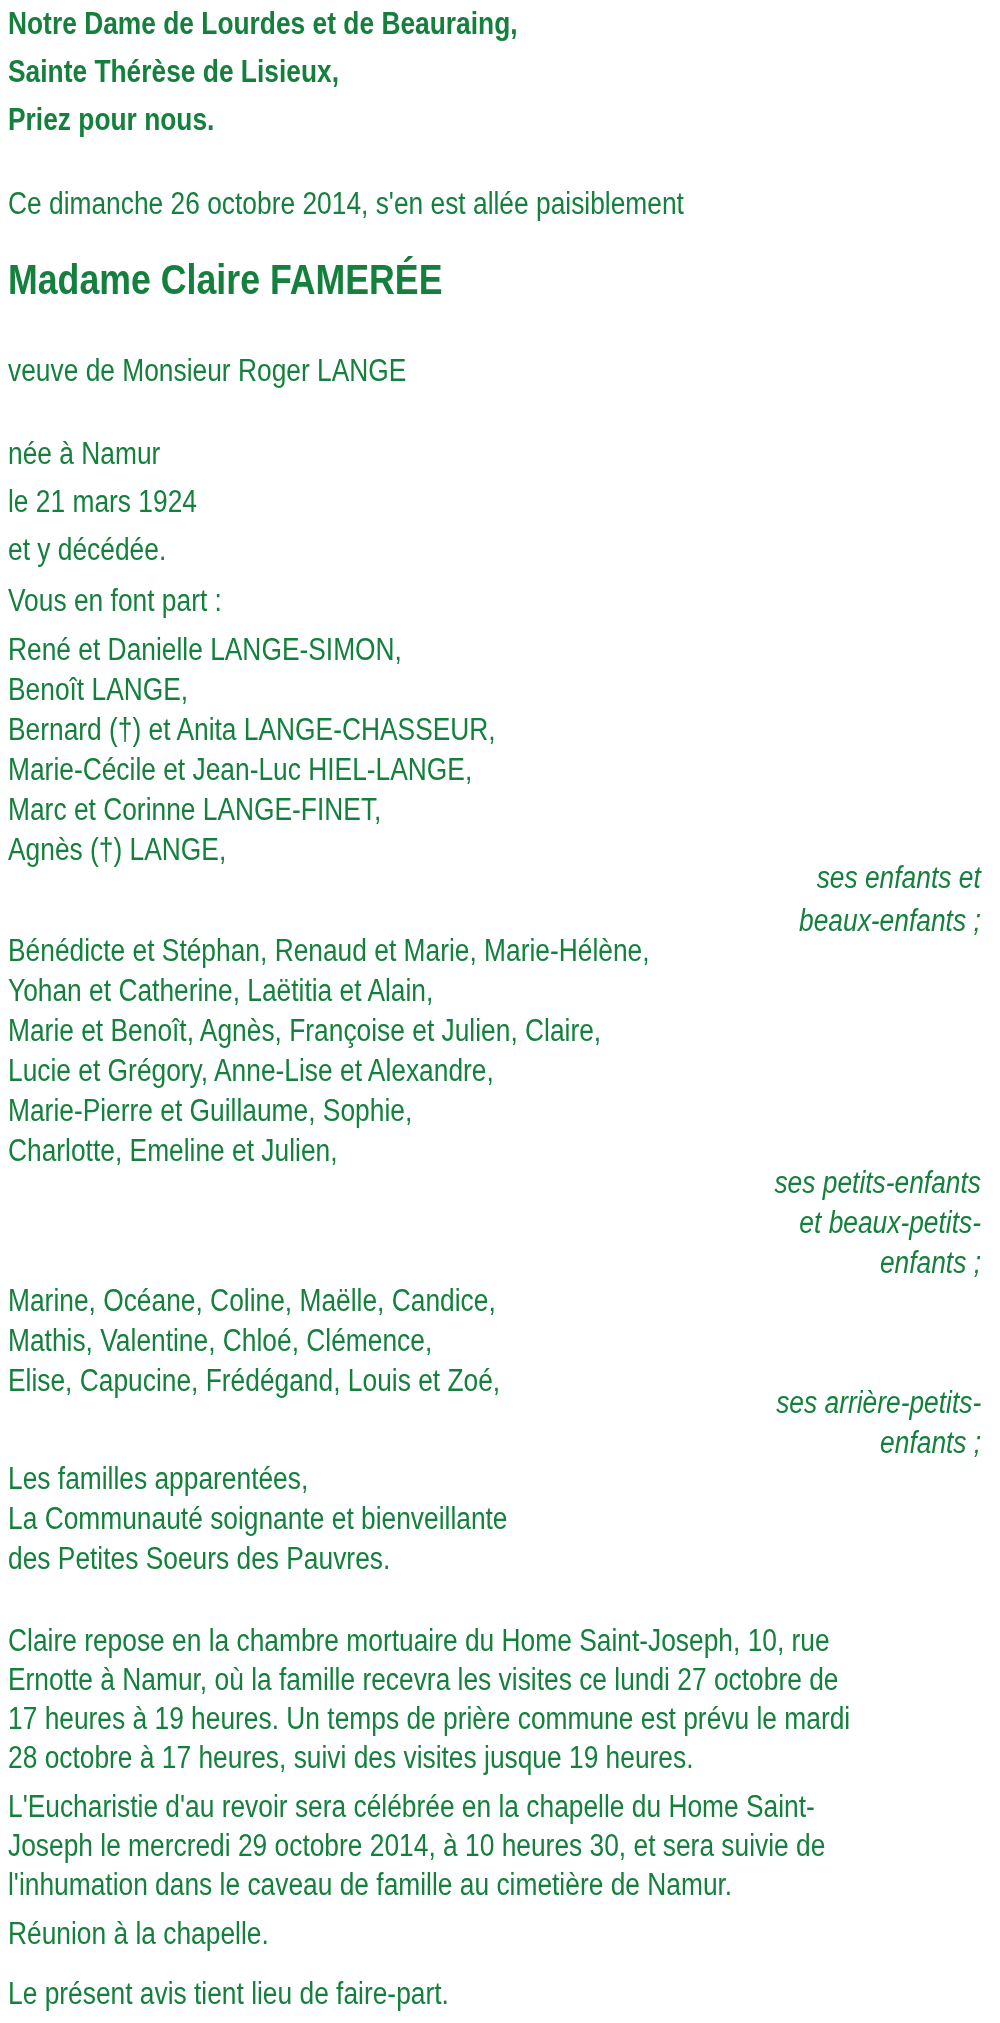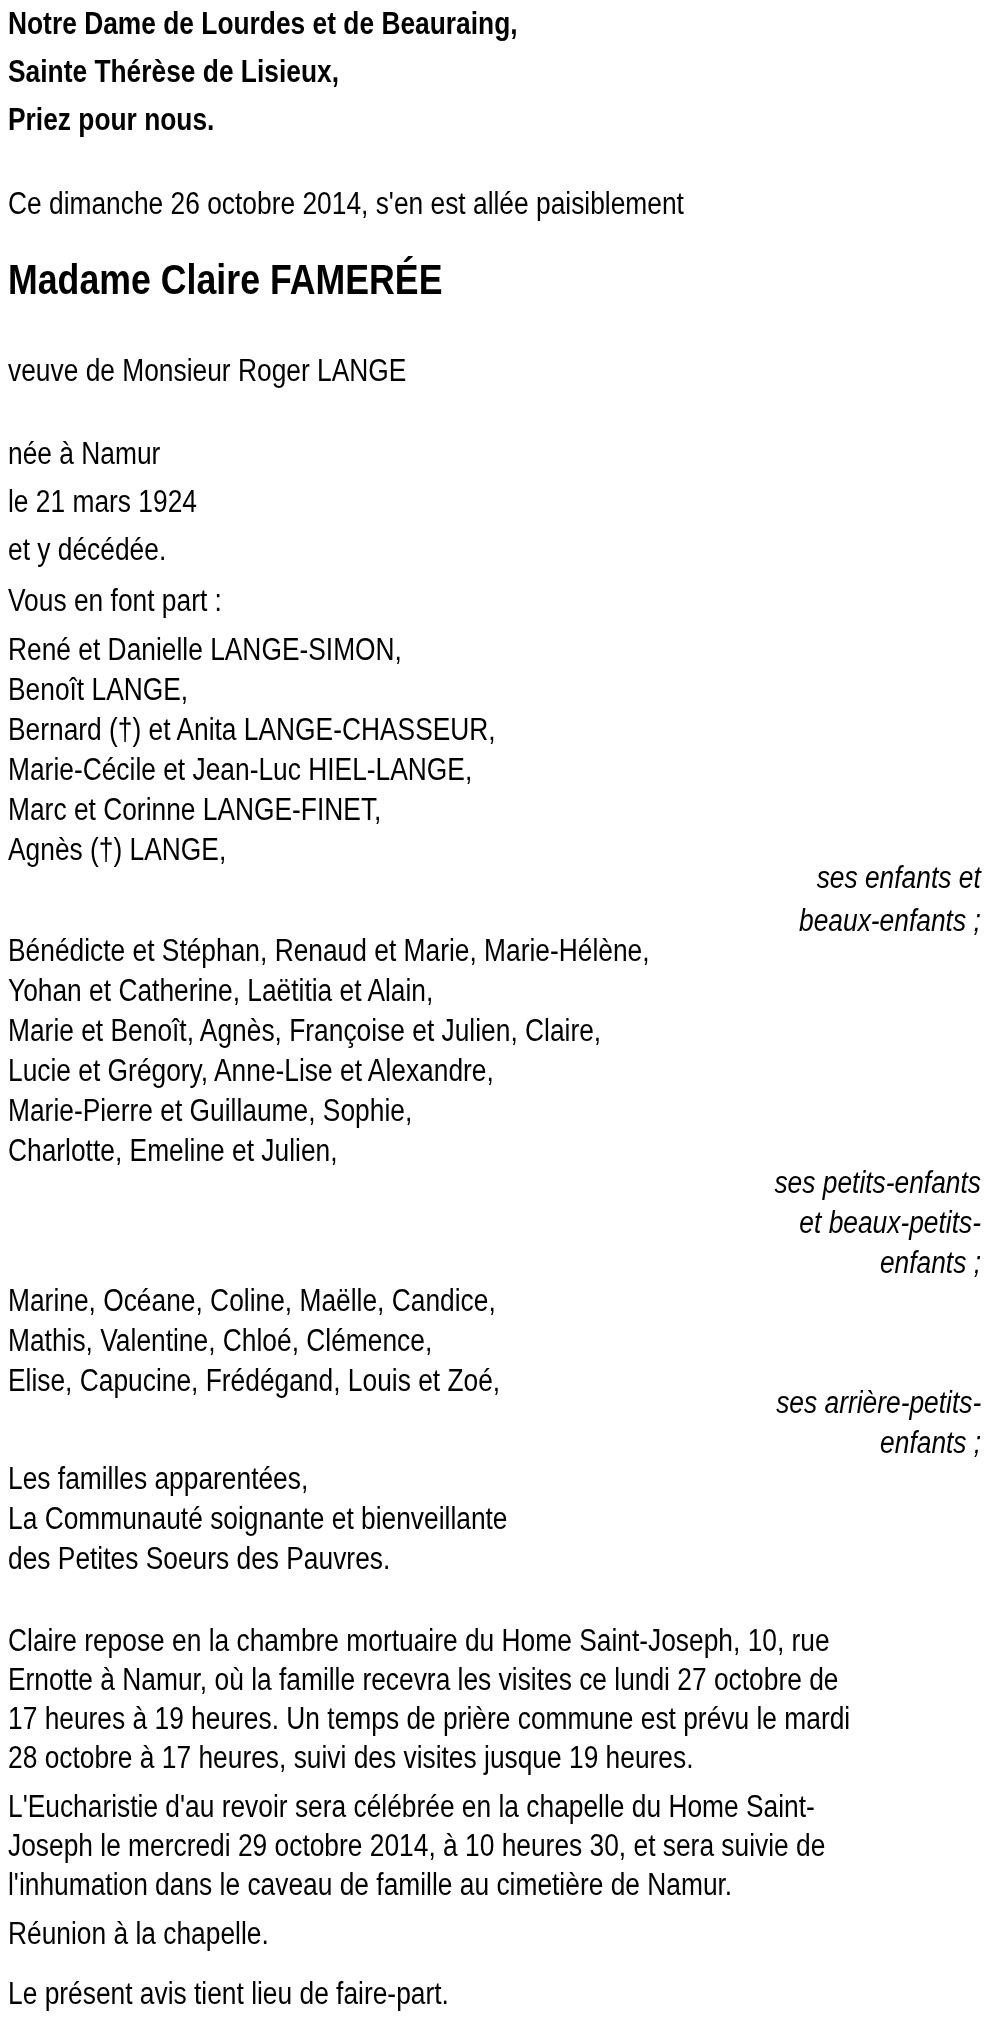--- a/index.html
+++ b/index.html
@@ -3,21 +3,21 @@
 <meta charset="utf-8">
 <style>
   html, body { margin: 0; padding: 0; background: #ffffff; }
   .page {
     position: relative;
     width: 993px;
     height: 2023px;
     background: #ffffff;
     overflow: hidden;
     font-family: "Liberation Sans", "DejaVu Sans", sans-serif;
-    color: #000000;
+    color: #15803d;
   }
   .blk {
     position: absolute;
     left: 8px;
     font-size: 31px;
     line-height: 40px;
     white-space: nowrap;
     transform: scaleX(0.85);
     transform-origin: 0 0;
   }

